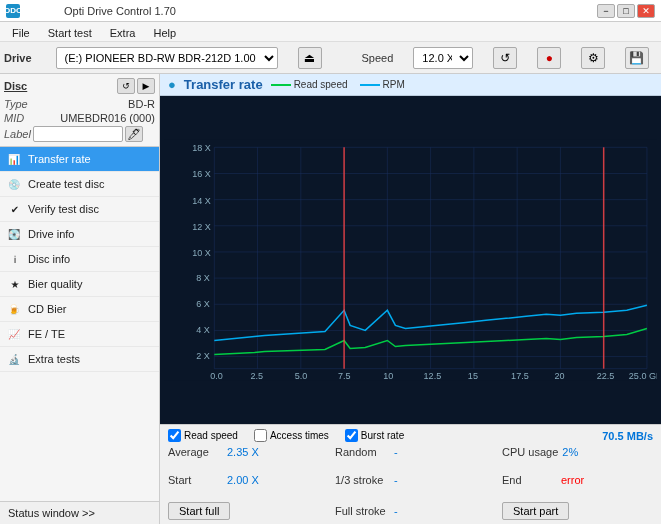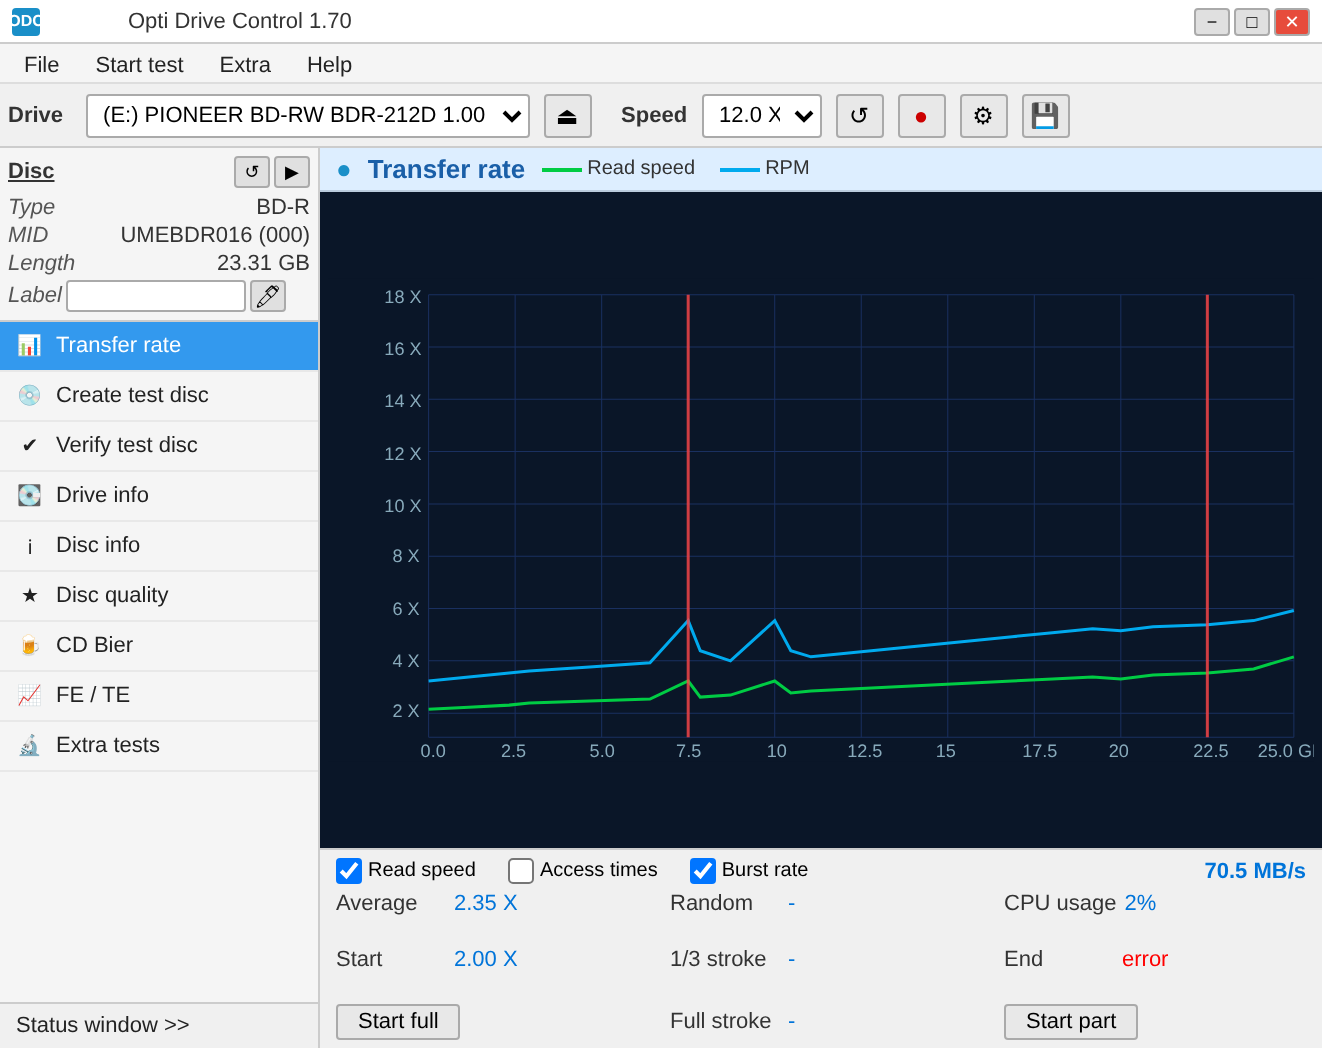--- a/index.html
+++ b/index.html
@@ -12,25 +12,25 @@
     #titlebar-title { font-size: 11px; color: #333; margin-left: 40px; }
     #titlebar-controls { display: flex; gap: 2px; }
     .title-btn { width: 18px; height: 14px; background: #e0e0e0; border: 1px solid #aaa; border-radius: 2px; display: flex; align-items: center; justify-content: center; font-size: 9px; cursor: pointer; }
     .title-btn.close { background: #e74c3c; color: white; }
 
     
     #menubar { background: #f5f5f5; height: 20px; display: flex; align-items: flex-end; padding: 0 4px; border-bottom: 1px solid #ddd; gap: 2px; }
     .menu-item { padding: 2px 8px; font-size: 11px; color: #222; cursor: pointer; border-radius: 2px; }
 
     
-    #toolbar { background: #f0f0f0; height: 32px; display: flex; align-items: center; padding: 0 4px; border-bottom: 1px solid #ccc; gap: 7px; }
+    #toolbar { background: #f0f0f0; height: 32px; display: flex; align-items: center; padding: 0 4px; border-bottom: 1px solid #ccc; gap: 20px; }
     #drive-label { font-size: 11px; font-weight: bold; color: #333; margin-right: 4px; }
     #drive-select { height: 22px; font-size: 11px; border: 1px solid #aaa; border-radius: 2px; background: white; min-width: 200px; padding: 0 4px; }
     #eject-btn { width: 24px; height: 22px; background: #e8e8e8; border: 1px solid #aaa; border-radius: 2px; display: flex; align-items: center; justify-content: center; cursor: pointer; font-size: 12px; }
-    #speed-label { font-size: 11px; font-weight: bold; color: #333; margin-left: 8px; }
+    #speed-label { font-size: 11px; font-weight: normal; color: #333; margin-left: 20px; }
     #speed-select { height: 22px; font-size: 11px; border: 1px solid #aaa; border-radius: 2px; background: white; width: 60px; padding: 0 4px; }
     .toolbar-icon-btn { width: 24px; height: 22px; background: #e8e8e8; border: 1px solid #aaa; border-radius: 2px; display: flex; align-items: center; justify-content: center; cursor: pointer; font-size: 12px; }
 
     
     #main { display: flex; height: calc(524px - 22px - 20px - 32px); }
 
     
     #sidebar { width: 160px; background: #f5f5f5; border-right: 1px solid #ccc; display: flex; flex-direction: column; flex-shrink: 0; }
 
     
@@ -140,24 +140,20 @@
         </div>
       </div>
       <div class="disc-row">
         <span class="disc-row-label">Type</span>
         <span class="disc-row-value black">BD-R</span>
       </div>
       <div class="disc-row">
         <span class="disc-row-label">MID</span>
         <span class="disc-row-value black">UMEBDR016 (000)</span>
       </div>
-      <div class="disc-row">
-        <span class="disc-row-label">Length</span>
-        <span class="disc-row-value black">23.31 GB</span>
-      </div>
       <div id="label-row">
         <span class="disc-row-label">Label</span>
         <input id="label-input" type="text" placeholder="" style="">
         <div id="label-btn">🖊</div>
       </div>
     </div>
 
     <div id="nav-section">
       <div class="nav-item active">
         <span class="nav-icon">📊</span>
@@ -174,21 +170,21 @@
       <div class="nav-item">
         <span class="nav-icon">💽</span>
         <span>Drive info</span>
       </div>
       <div class="nav-item">
         <span class="nav-icon">ℹ</span>
         <span>Disc info</span>
       </div>
       <div class="nav-item">
         <span class="nav-icon">★</span>
-        <span>Disc quality</span>
+        <span>Bier quality</span>
       </div>
       <div class="nav-item">
         <span class="nav-icon">🍺</span>
         <span>CD Bier</span>
       </div>
       <div class="nav-item">
         <span class="nav-icon">📈</span>
         <span>FE / TE</span>
       </div>
       <div class="nav-item">

